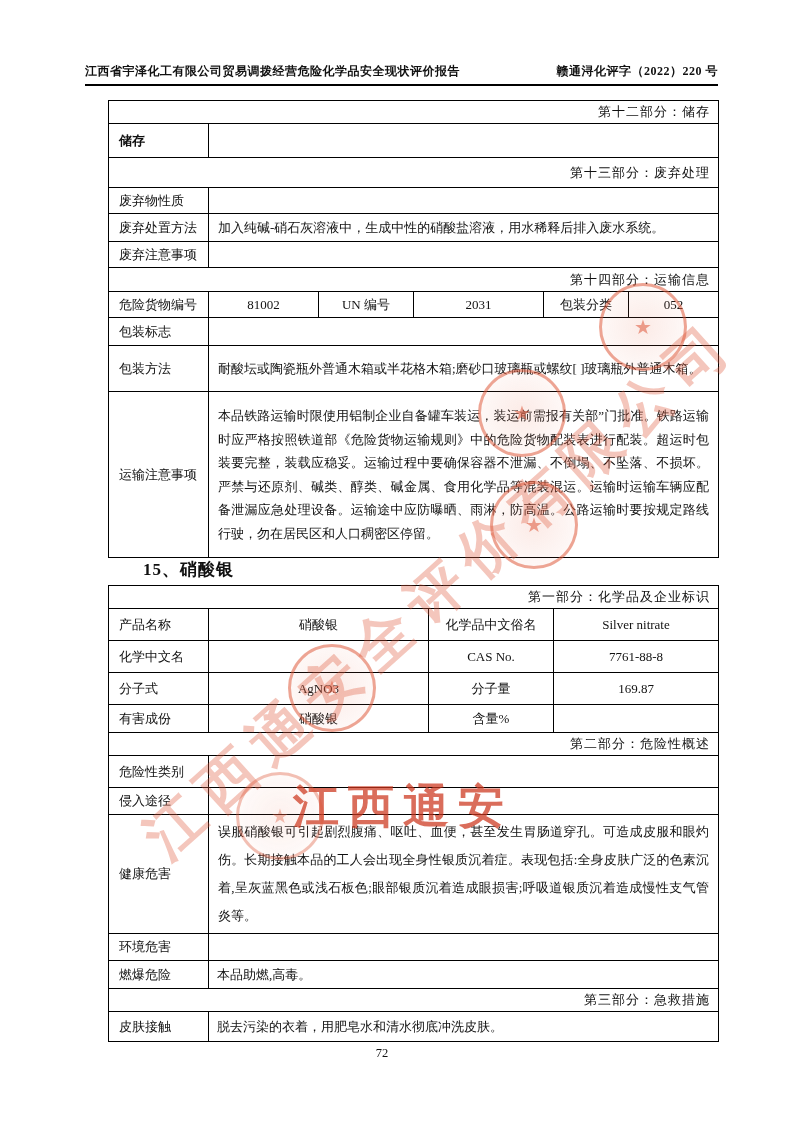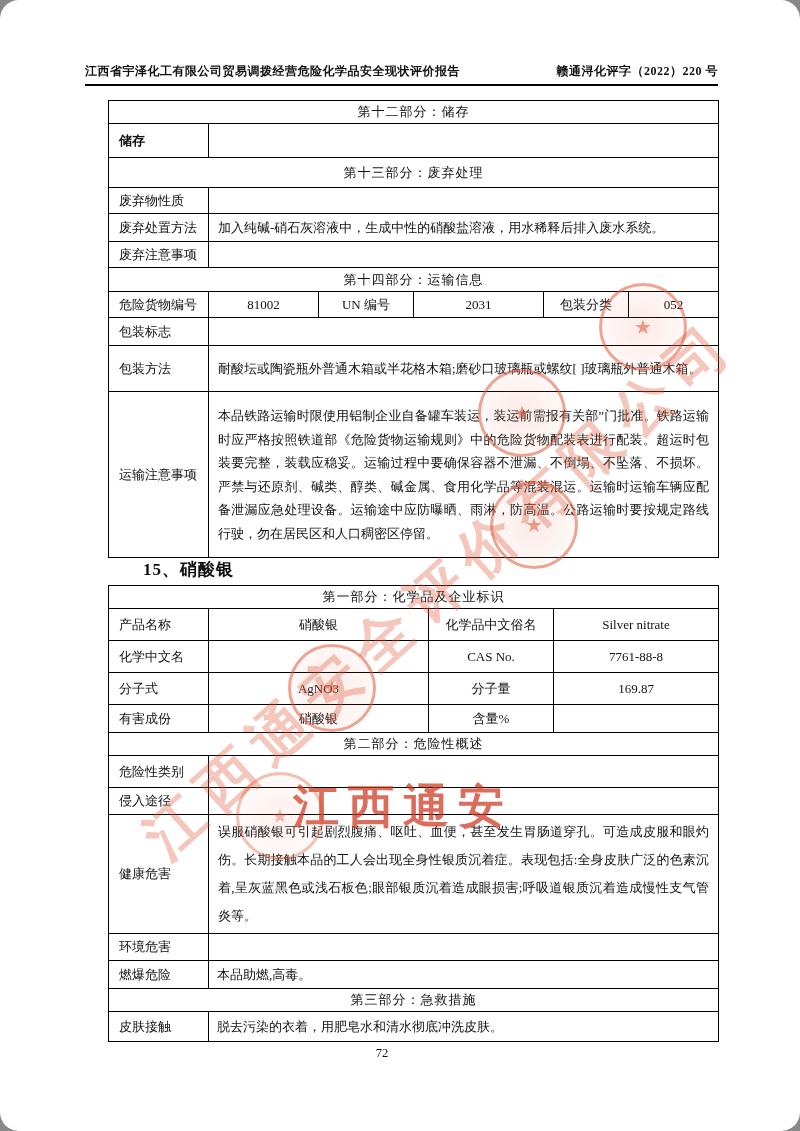--- a/index.html
+++ b/index.html
@@ -1,39 +1,39 @@
 <!DOCTYPE html>
 <html><head>
 <meta charset="utf-8">
 <style>
   * { margin:0; padding:0; box-sizing:border-box; }
   html,body { background:#888; }
   .page {
     position:relative; width:800px; height:1131px; margin:0 auto;
     background:#ffffff; overflow:hidden;
-    font-family:"Liberation Serif", serif; color:#111;border-radius:19px;
+    font-family:"Liberation Serif", serif; color:#111;
   }
   .header {
     position:absolute; top:63px; left:85px; width:633px;
     display:flex; justify-content:space-between;
     font-size:12px; font-weight:bold; letter-spacing:0.5px;
   }
   .header-rule {
     position:absolute; top:84px; left:85px; width:633px;
     border-top:2.5px solid #000;
   }
   table.doc-table {
     position:absolute; left:108px; width:610px;
     border-collapse:collapse; table-layout:fixed;
     font-size:13px;
   }
   .t1 { top:100px; }
   .t2 { top:585px; }
   td { border:1px solid #000; padding:1px 8px; vertical-align:middle; line-height:1.55; overflow:hidden; }
-  td.sec { text-align:center; letter-spacing:1px; }
+  td.sec { text-align:right; letter-spacing:1px; }
   td.lab { padding-left:10px; }
   td.ctr { text-align:center; }
   td.just { text-align:justify; padding:3px 9px; }
   .lh24 { line-height:23.5px; }
   .lh28 { line-height:28px; }
   tr.h22 td{height:22px;} tr.h24 td{height:24px;} tr.h26 td{height:26px;}
   tr.h27 td{height:27px;} tr.h28 td{height:28px;} tr.h30 td{height:30px;}
   tr.h32 td{height:32px;margin-top:16px;} tr.h34 td{height:34px;font-weight:bold;} tr.h46 td{height:46px;}
   tr.h113 td{height:113px;} tr.h166 td{height:166px;}
   .chem-heading {

